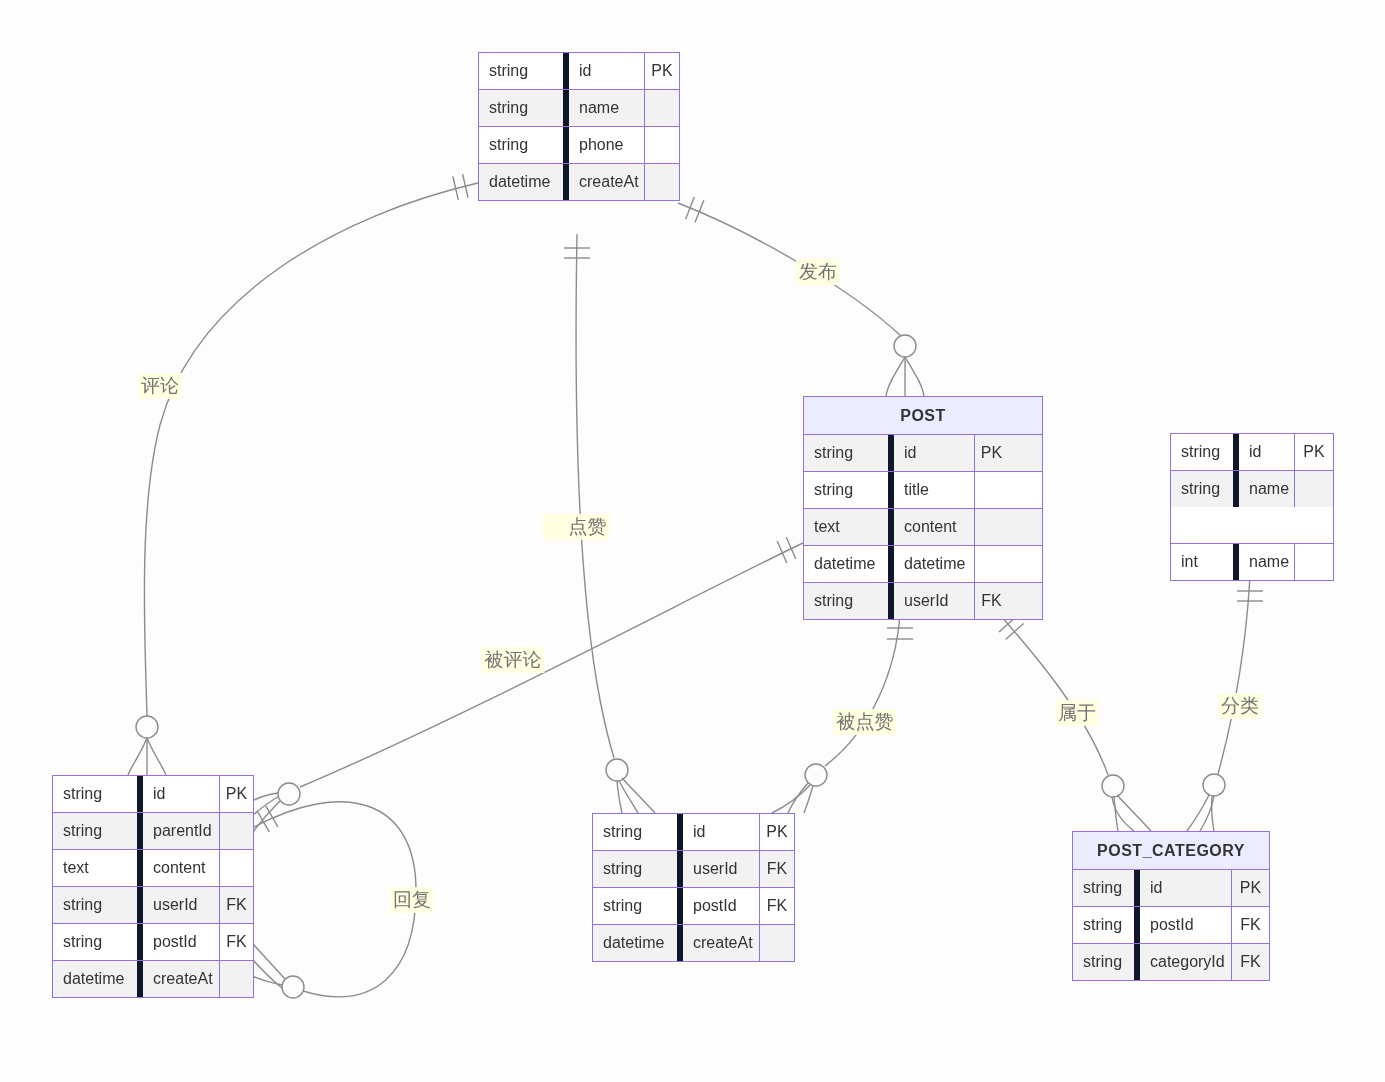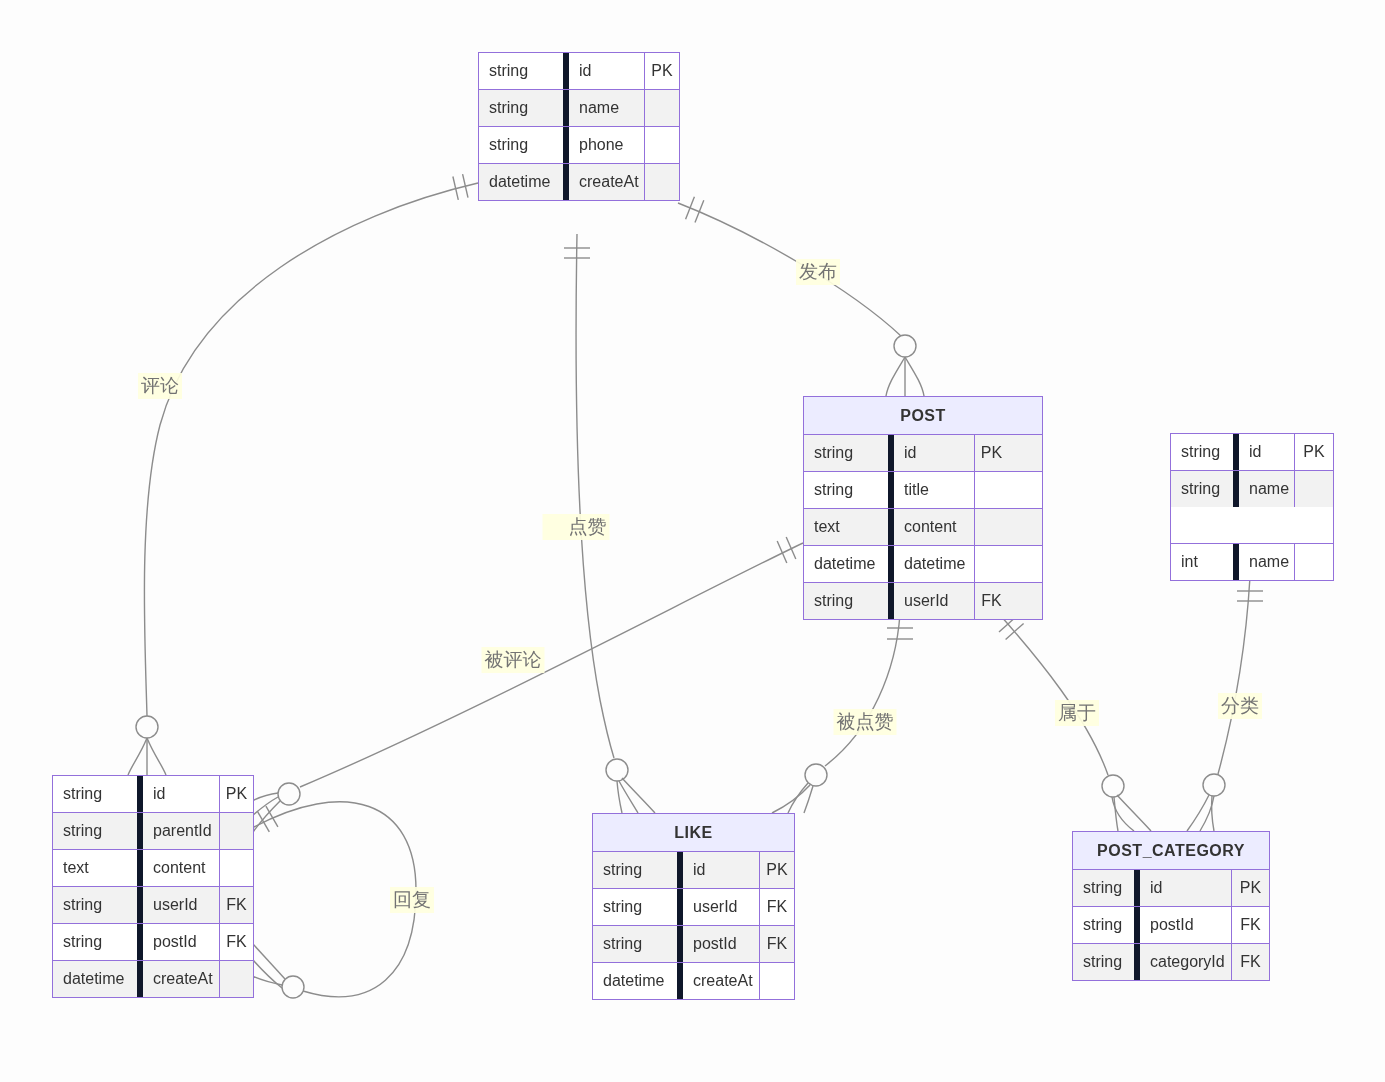--- a/index.html
+++ b/index.html
@@ -244,21 +244,20 @@
           <div class="cell name">postId</div>
           <div class="cell key">FK</div>
         </div>
         <div class="entity-row" style="grid-template-columns: 84px 82px 34px;">
           <div class="cell type">datetime</div>
           <div class="cell name">createAt</div>
           <div class="cell key"></div>
         </div>
       </div>
       <div class="entity" style="left: 592px; top: 813px; width: 203px;">
-        <div class="entity-title">LIKE</div>
         <div class="entity-row" style="grid-template-columns: 84px 82px 35px;">
           <div class="cell type">string</div>
           <div class="cell name">id</div>
           <div class="cell key">PK</div>
         </div>
         <div class="entity-row" style="grid-template-columns: 84px 82px 35px;">
           <div class="cell type">string</div>
           <div class="cell name">userId</div>
           <div class="cell key">FK</div>
         </div>

